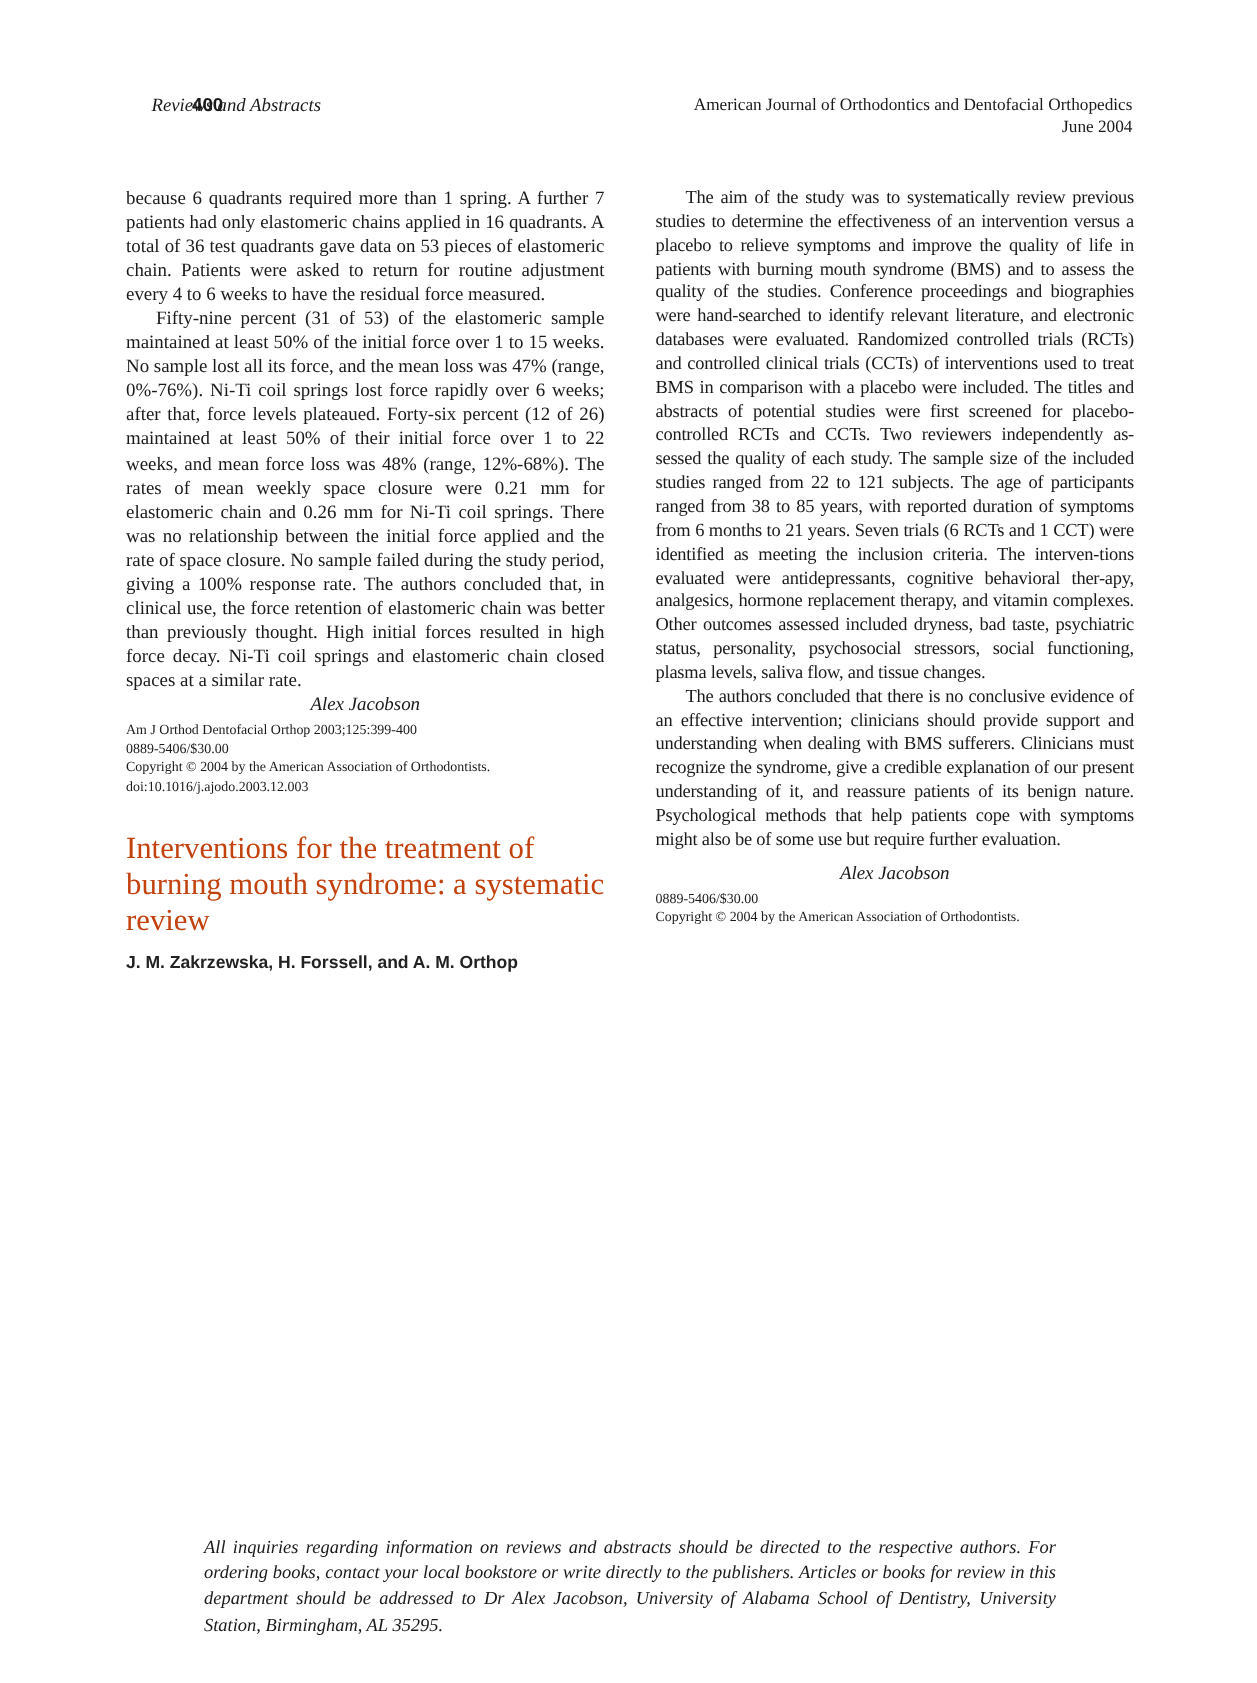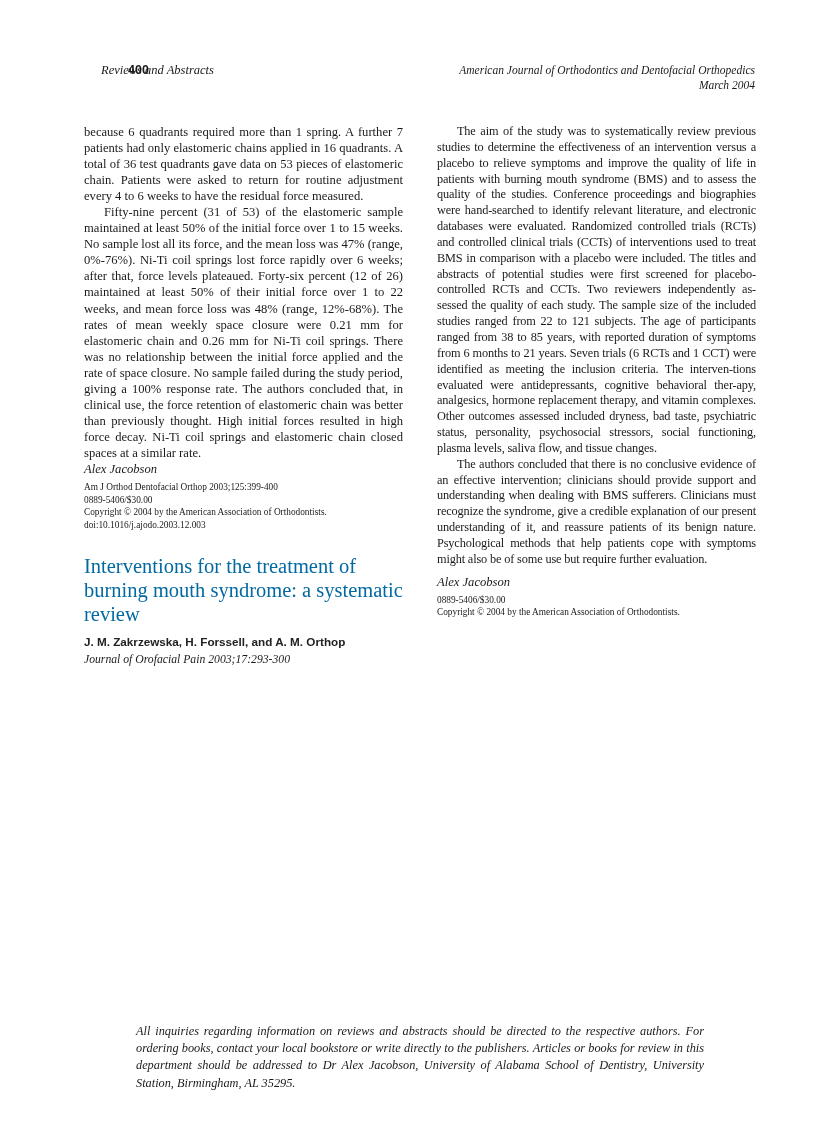--- a/index.html
+++ b/index.html
@@ -2,64 +2,63 @@
 <html><head>
 <meta charset="utf-8">
 <style>
   html, body { margin: 0; padding: 0; background: #ffffff; }
   body { width: 838px; height: 1122px; position: relative; overflow: hidden; color: #1a1a1a; }
   .serif { font-family: "Liberation Serif", "DejaVu Serif", serif; }
   .sans { font-family: "Liberation Sans", "DejaVu Sans", sans-serif; margin-left: 44px; }
 
   .page-num { position: absolute; left: 84px; top: 63px; font-size: 12.5px; font-weight: bold; }
   .section-name { position: absolute; left: 101px; top: 63px; font-size: 12.5px; font-style: italic; }
-  .journal-head { position: absolute; right: 83px; top: 63px; font-size: 11.5px; font-style: italic; text-align: right; line-height: 14.5px; }
+  .journal-head { position: absolute; right: 83px; top: 63px; font-size: 11.5px; text-align: right; line-height: 14.5px; }
 
   .col { position: absolute; top: 124px; width: 319px; }
   .col-left { left: 84px; }
   .col-right { left: 437px; }
 
   .body-text { font-size: 12.6px; line-height: 16.05px; text-align: justify; margin: 0; hyphens: manual; }
   .body-text.indent { text-indent: 20px; }
   .col-right .body-text { font-size: 12.3px; line-height: 15.85px; letter-spacing: -0.15px; }
 
-  .sig { font-size: 12.6px; font-style: italic; text-align: left; line-height: 16px; margin: 0; }
+  .sig { font-size: 12.6px; font-style: italic; text-align: center; line-height: 16px; margin: 0; }
 
   .citation { font-size: 9.3px; line-height: 12.6px; margin-top: 4px; }
   .citation div { white-space: nowrap; }
 
-  .art-title { font-size: 20.5px; line-height: 24px; margin: 23px 0 6px 0; font-weight: normal; color: #0369a1; }
+  .art-title { font-size: 20.5px; line-height: 24px; margin: 23px 0 6px 0; font-weight: normal; color: #c2410c; }
   .authors { font-size: 11.7px; font-weight: bold; line-height: 16px; margin: 8px 0 0 0; color: #222; }
   .source { font-size: 11.7px; font-style: italic; line-height: 16px; margin: 2px 0 0 0; }
 
   .footer-note { position: absolute; left: 136px; top: 1023px; width: 568px; font-size: 12.3px; font-style: italic; line-height: 17.2px; text-align: justify; }
 </style>
 </head>
 <body>
 
 <div class="page-num sans">400</div>
 <div class="section-name serif">Reviews and Abstracts</div>
 <div class="journal-head serif">
   <div>American Journal of Orthodontics and Dentofacial Orthopedics</div>
-  <div>March 2004</div>
+  <div>June 2004</div>
 </div>
 
 <div class="col col-left serif">
   <p class="body-text">because 6 quadrants required more than 1 spring. A further 7 patients had only elastomeric chains applied in 16 quadrants. A total of 36 test quadrants gave data on 53 pieces of elastomeric chain. Patients were asked to return for routine adjustment every 4 to 6 weeks to have the residual force measured.</p>
   <p class="body-text indent">Fifty-nine percent (31 of 53) of the elastomeric sample maintained at least 50% of the initial force over 1 to 15 weeks. No sample lost all its force, and the mean loss was 47% (range, 0%-76%). Ni-Ti coil springs lost force rapidly over 6 weeks; after that, force levels plateaued. Forty-six percent (12 of 26) maintained at least 50% of their initial force over 1 to 22 weeks, and mean force loss was 48% (range, 12%-68%). The rates of mean weekly space closure were 0.21 mm for elastomeric chain and 0.26 mm for Ni-Ti coil springs. There was no relationship between the initial force applied and the rate of space closure. No sample failed during the study period, giving a 100% response rate. The authors concluded that, in clinical use, the force retention of elastomeric chain was better than previously thought. High initial forces resulted in high force decay. Ni-Ti coil springs and elastomeric chain closed spaces at a similar rate.</p>
   <p class="sig">Alex Jacobson</p>
   <div class="citation">
     <div>Am J Orthod Dentofacial Orthop 2003;125:399-400</div>
     <div>0889-5406/$30.00</div>
     <div>Copyright © 2004 by the American Association of Orthodontists.</div>
     <div>doi:10.1016/j.ajodo.2003.12.003</div>
   </div>
   <h2 class="art-title">Interventions for the treatment of burning mouth syndrome: a systematic review</h2>
   <div class="authors sans">J. M. Zakrzewska, H. Forssell, and A. M. Orthop</div>
-  <div class="source">Journal of Orofacial Pain 2003;17:293-300</div>
 </div>
 
 <div class="col col-right serif">
   <p class="body-text indent">The aim of the study was to systematically review previous studies to determine the effectiveness of an intervention versus a placebo to relieve symptoms and improve the quality of life in patients with burning mouth syndrome (BMS) and to assess the quality of the studies. Conference proceedings and biographies were hand-searched to identify relevant literature, and electronic databases were evaluated. Randomized controlled trials (RCTs) and controlled clinical trials (CCTs) of interventions used to treat BMS in comparison with a placebo were included. The titles and abstracts of potential studies were first screened for placebo-controlled RCTs and CCTs. Two reviewers independently as-sessed the quality of each study. The sample size of the included studies ranged from 22 to 121 subjects. The age of participants ranged from 38 to 85 years, with reported duration of symptoms from 6 months to 21 years. Seven trials (6 RCTs and 1 CCT) were identified as meeting the inclusion criteria. The interven-tions evaluated were antidepressants, cognitive behavioral ther-apy, analgesics, hormone replacement therapy, and vitamin complexes. Other outcomes assessed included dryness, bad taste, psychiatric status, personality, psychosocial stressors, social functioning, plasma levels, saliva flow, and tissue changes.</p>
   <p class="body-text indent">The authors concluded that there is no conclusive evidence of an effective intervention; clinicians should provide support and understanding when dealing with BMS sufferers. Clinicians must recognize the syndrome, give a credible explanation of our present understanding of it, and reassure patients of its benign nature. Psychological methods that help patients cope with symptoms might also be of some use but require further evaluation.</p>
   <p class="sig" style="margin-top:6px">Alex Jacobson</p>
   <div class="citation">
     <div>0889-5406/$30.00</div>
     <div>Copyright © 2004 by the American Association of Orthodontists.</div>
   </div>

